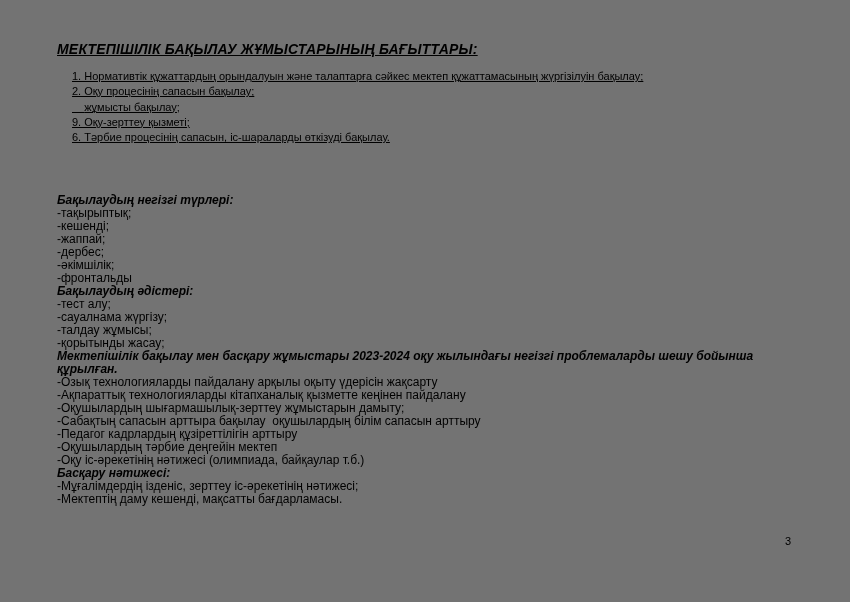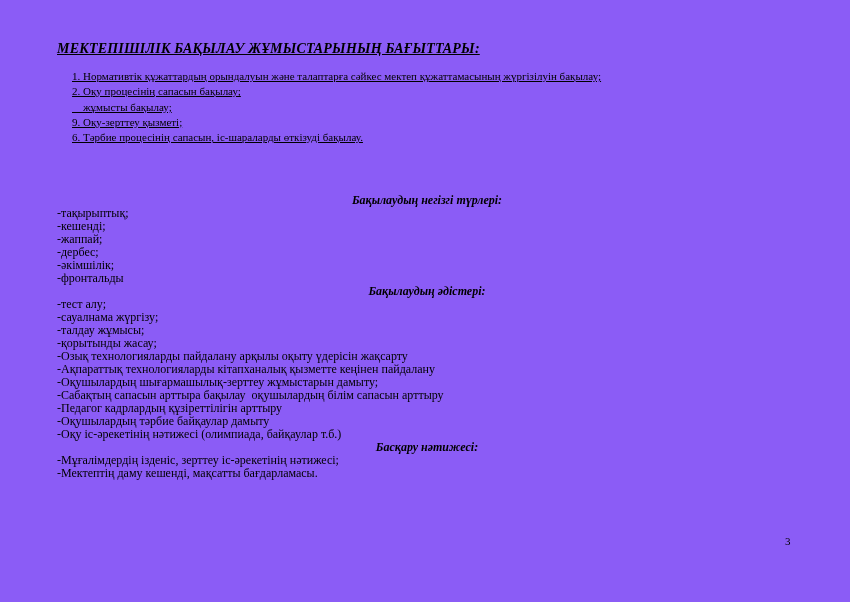--- a/index.html
+++ b/index.html
@@ -4,23 +4,23 @@
 <style>
   html, body {
     margin: 0;
     padding: 0;
     background: #ffffff;
   }
   .page {
     position: relative;
     width: 850px;
     height: 602px;
-    background: #8b5cf6;
+    background: #737373;
     color: #000000;
-    font-family: Liberation Serif, serif;
+    font-family: Liberation Sans, sans-serif;
     overflow: hidden;
   }
   .doc-title {
     position: absolute;
     left: 57px;
     top: 41px;
     font-size: 14px;
     font-weight: bold;
     font-style: italic;
     text-decoration: underline;
@@ -46,21 +46,20 @@
     width: 740px;
     font-size: 12px;
     line-height: 13px;
   }
   .main-block .line {
     white-space: pre-wrap;
   }
   .bi {
     font-weight: bold;
     font-style: italic;
-    text-align: center;
   }
   .page-number {
     position: absolute;
     left: 785px;
     top: 535px;
     font-size: 11px;
   }
 </style>
 </head>
 <body>
@@ -85,26 +84,27 @@
     <div class="line">-дербес;</div>
     <div class="line">-әкімшілік;</div>
     <div class="line">-фронтальды</div>
 
     <div class="line bi">Бақылаудың әдістері:</div>
     <div class="line">-тест алу;</div>
     <div class="line">-сауалнама жүргізу;</div>
     <div class="line">-талдау жұмысы;</div>
     <div class="line">-қорытынды жасау;</div>
 
+    <div class="line bi">Мектепішілік бақылау мен басқару жұмыстары 2023-2024 оқу жылындағы негізгі проблемаларды шешу бойынша құрылған.</div>
     <div class="line">-Озық технологияларды пайдалану арқылы оқыту үдерісін жақсарту</div>
     <div class="line">-Ақпараттық технологияларды кітапханалық қызметте кеңінен пайдалану</div>
     <div class="line">-Оқушылардың шығармашылық-зерттеу жұмыстарын дамыту;</div>
     <div class="line">-Сабақтың сапасын арттыра бақылау  оқушылардың білім сапасын арттыру</div>
     <div class="line">-Педагог кадрлардың құзіреттілігін арттыру</div>
-    <div class="line">-Оқушылардың тәрбие байқаулар дамыту</div>
+    <div class="line">-Оқушылардың тәрбие деңгейін мектеп</div>
 
     <div class="line">-Оқу іс-әрекетінің нәтижесі (олимпиада, байқаулар т.б.)</div>
     <div class="line bi">Басқару нәтижесі:</div>
     <div class="line">-Мұғалімдердің ізденіс, зерттеу іс-әрекетінің нәтижесі;</div>
     <div class="line">-Мектептің даму кешенді, мақсатты бағдарламасы.</div>
   </div>
 
   <div class="page-number">3</div>
 
 </div>

